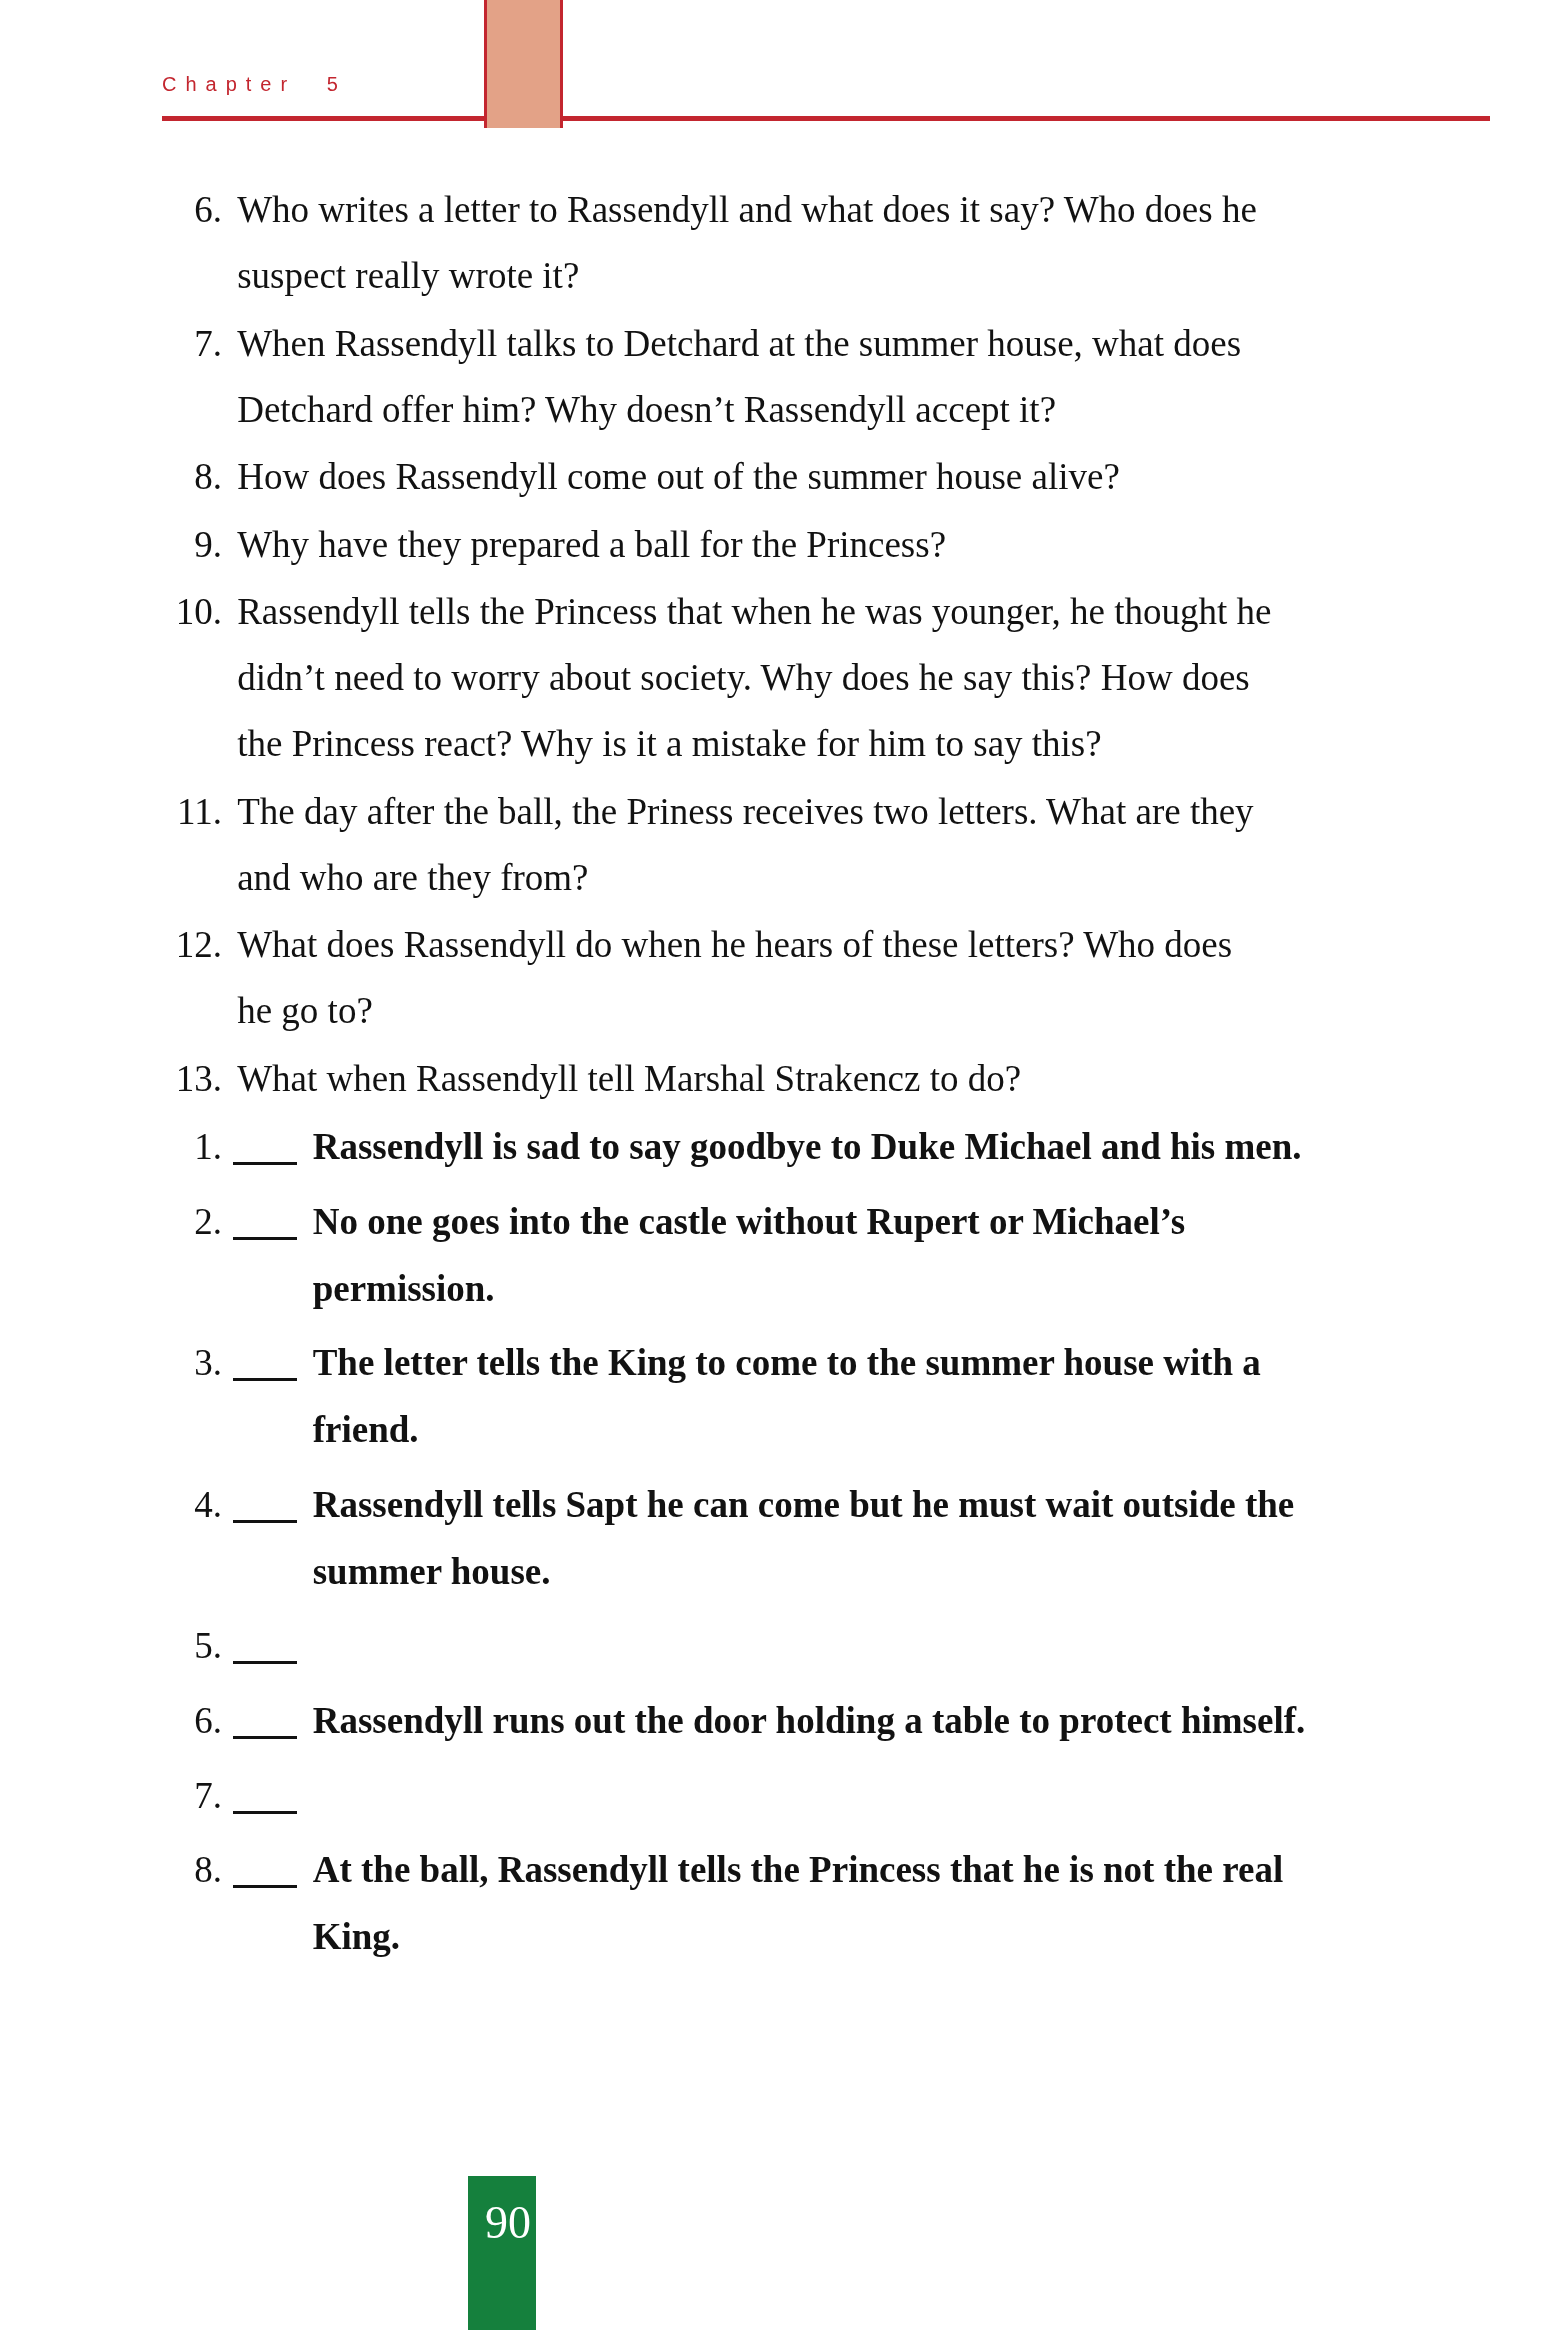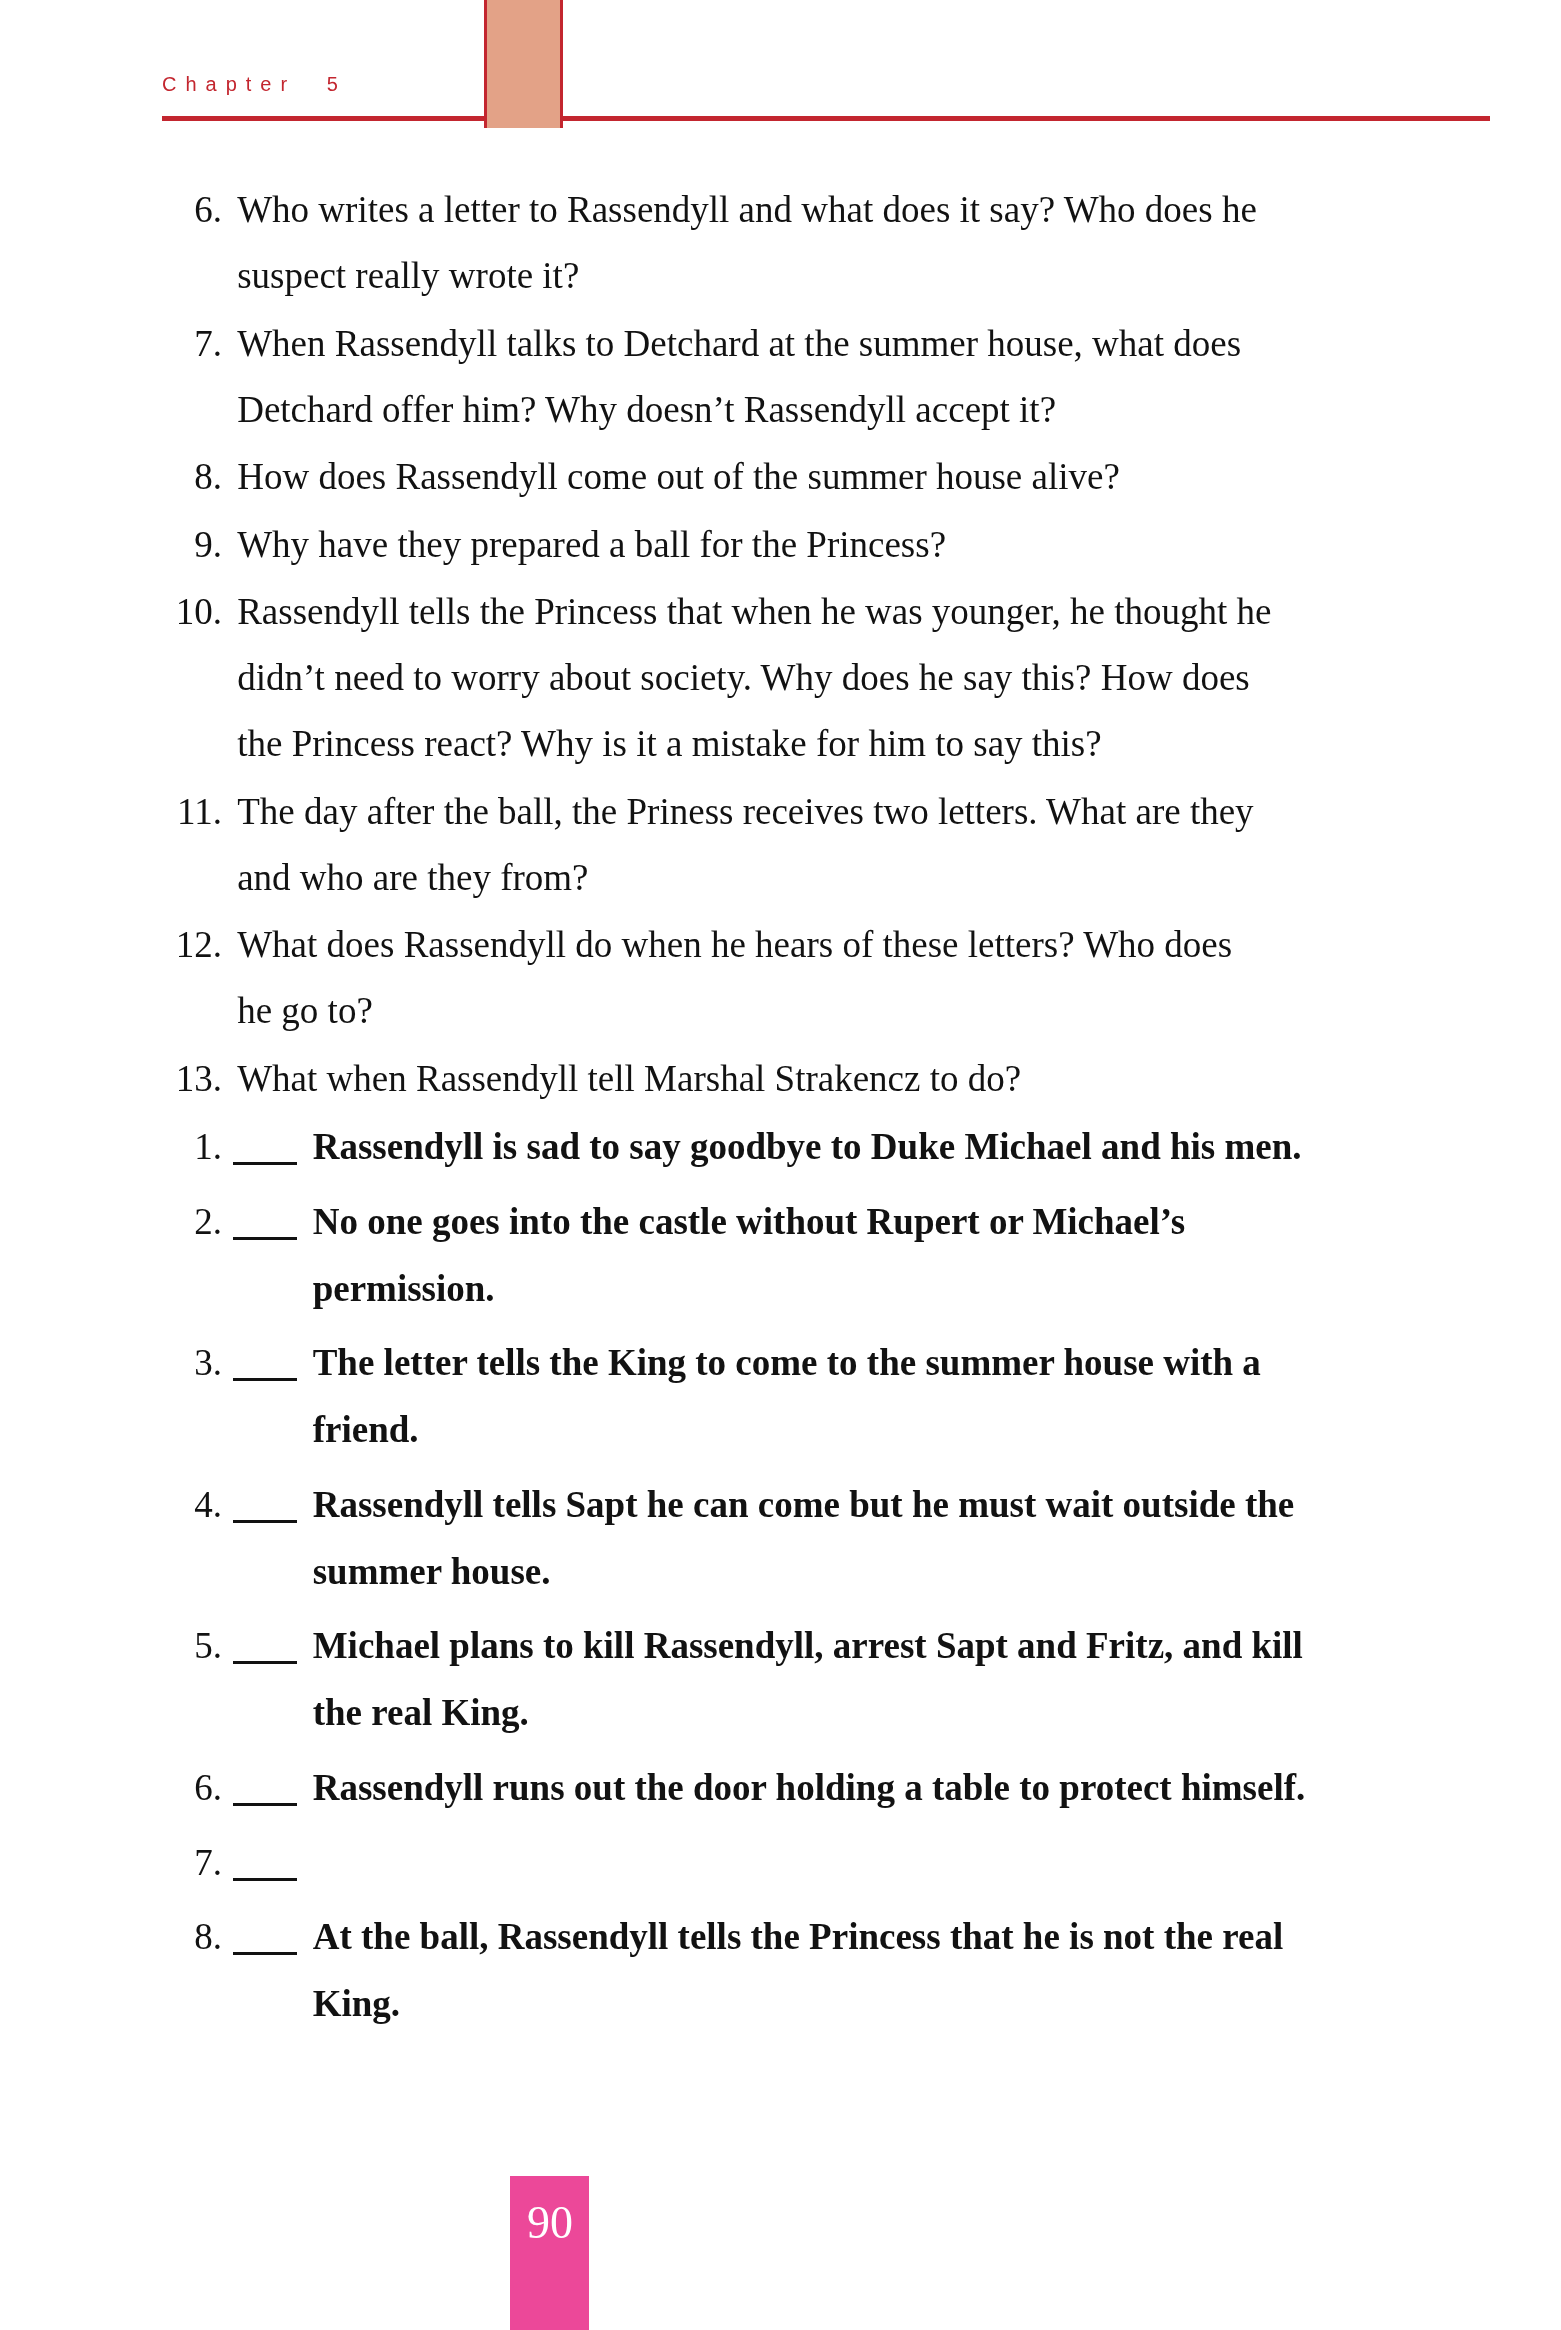--- a/index.html
+++ b/index.html
@@ -41,22 +41,22 @@
   }
   .tf .qtext{margin-left:16px;font-weight:bold;}
   .tf{line-height:67px;margin-bottom:7.6px;}
   .tf-blank{
     flex:0 0 64px;width:64px;height:0;
     border-top:3px solid #121212;
     margin-left:10.7px;margin-top:49px;
   }
   
   .page-number-block{
-    position:absolute;left:510px;top:2176px;width:79px;height:155px;
-    background:#ec4899;box-sizing:border-box;
+    position:absolute;left:468px;top:2176px;width:68px;height:155px;
+    background:#15803d;box-sizing:border-box;
   }
   .page-number{
     color:#ffffff;font-size:46px;line-height:46px;
     padding:24.4px 0 0 17px;
   }
 </style>
 </head>
 <body>
 
 <div class="page">
@@ -132,22 +132,20 @@
       </div>
       <div class="qitem tf">
         <span class="qnum">4.</span>
         <span class="tf-blank"></span>
         <span class="qtext">Rassendyll tells Sapt he can come but he must wait outside the
 summer house.</span>
       </div>
       <div class="qitem tf">
         <span class="qnum">5.</span>
         <span class="tf-blank"></span>
-        <span class="qtext">Michael plans to kill Rassendyll, arrest Sapt and Fritz, and kill
-the real King.</span>
       </div>
       <div class="qitem tf">
         <span class="qnum">6.</span>
         <span class="tf-blank"></span>
         <span class="qtext">Rassendyll runs out the door holding a table to protect himself.</span>
       </div>
       <div class="qitem tf">
         <span class="qnum">7.</span>
         <span class="tf-blank"></span>
       </div>

